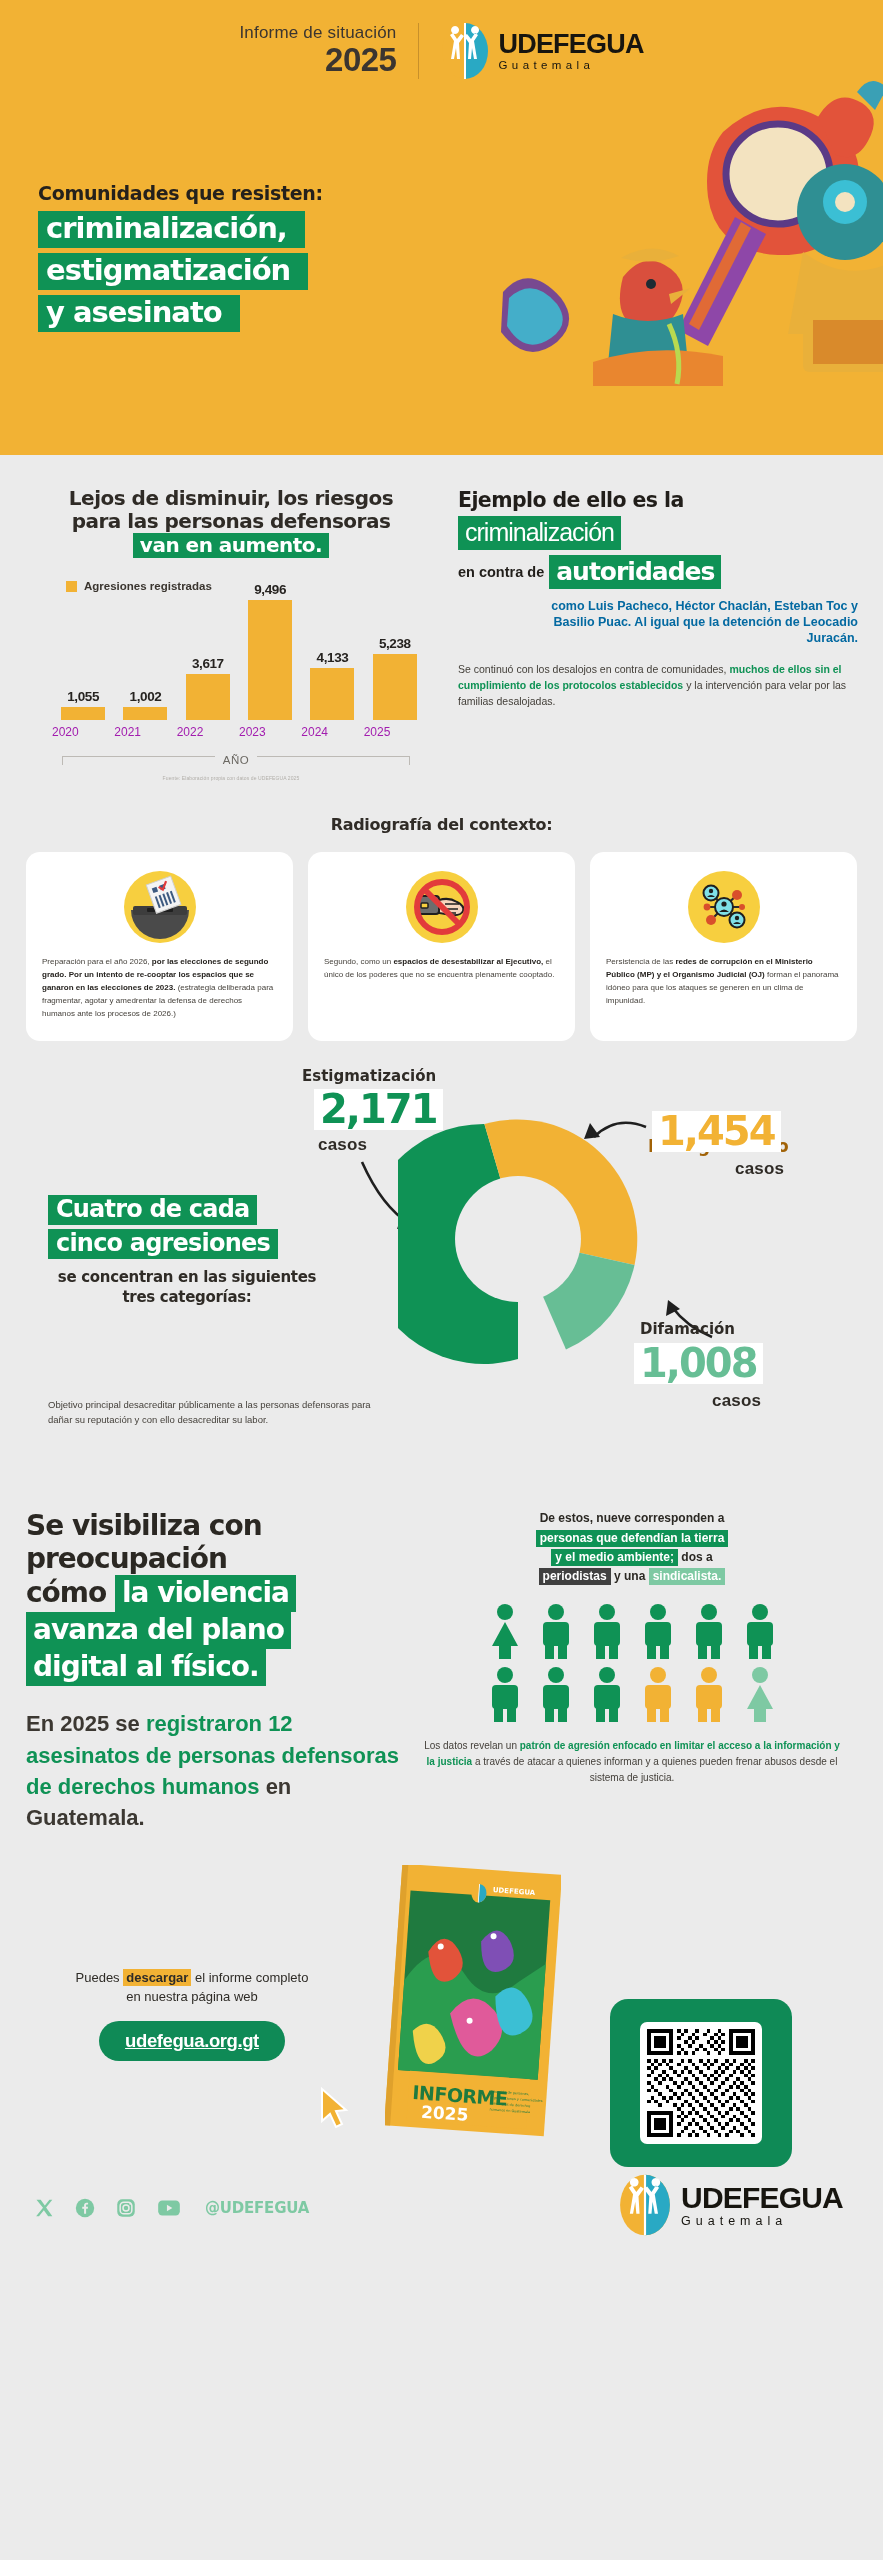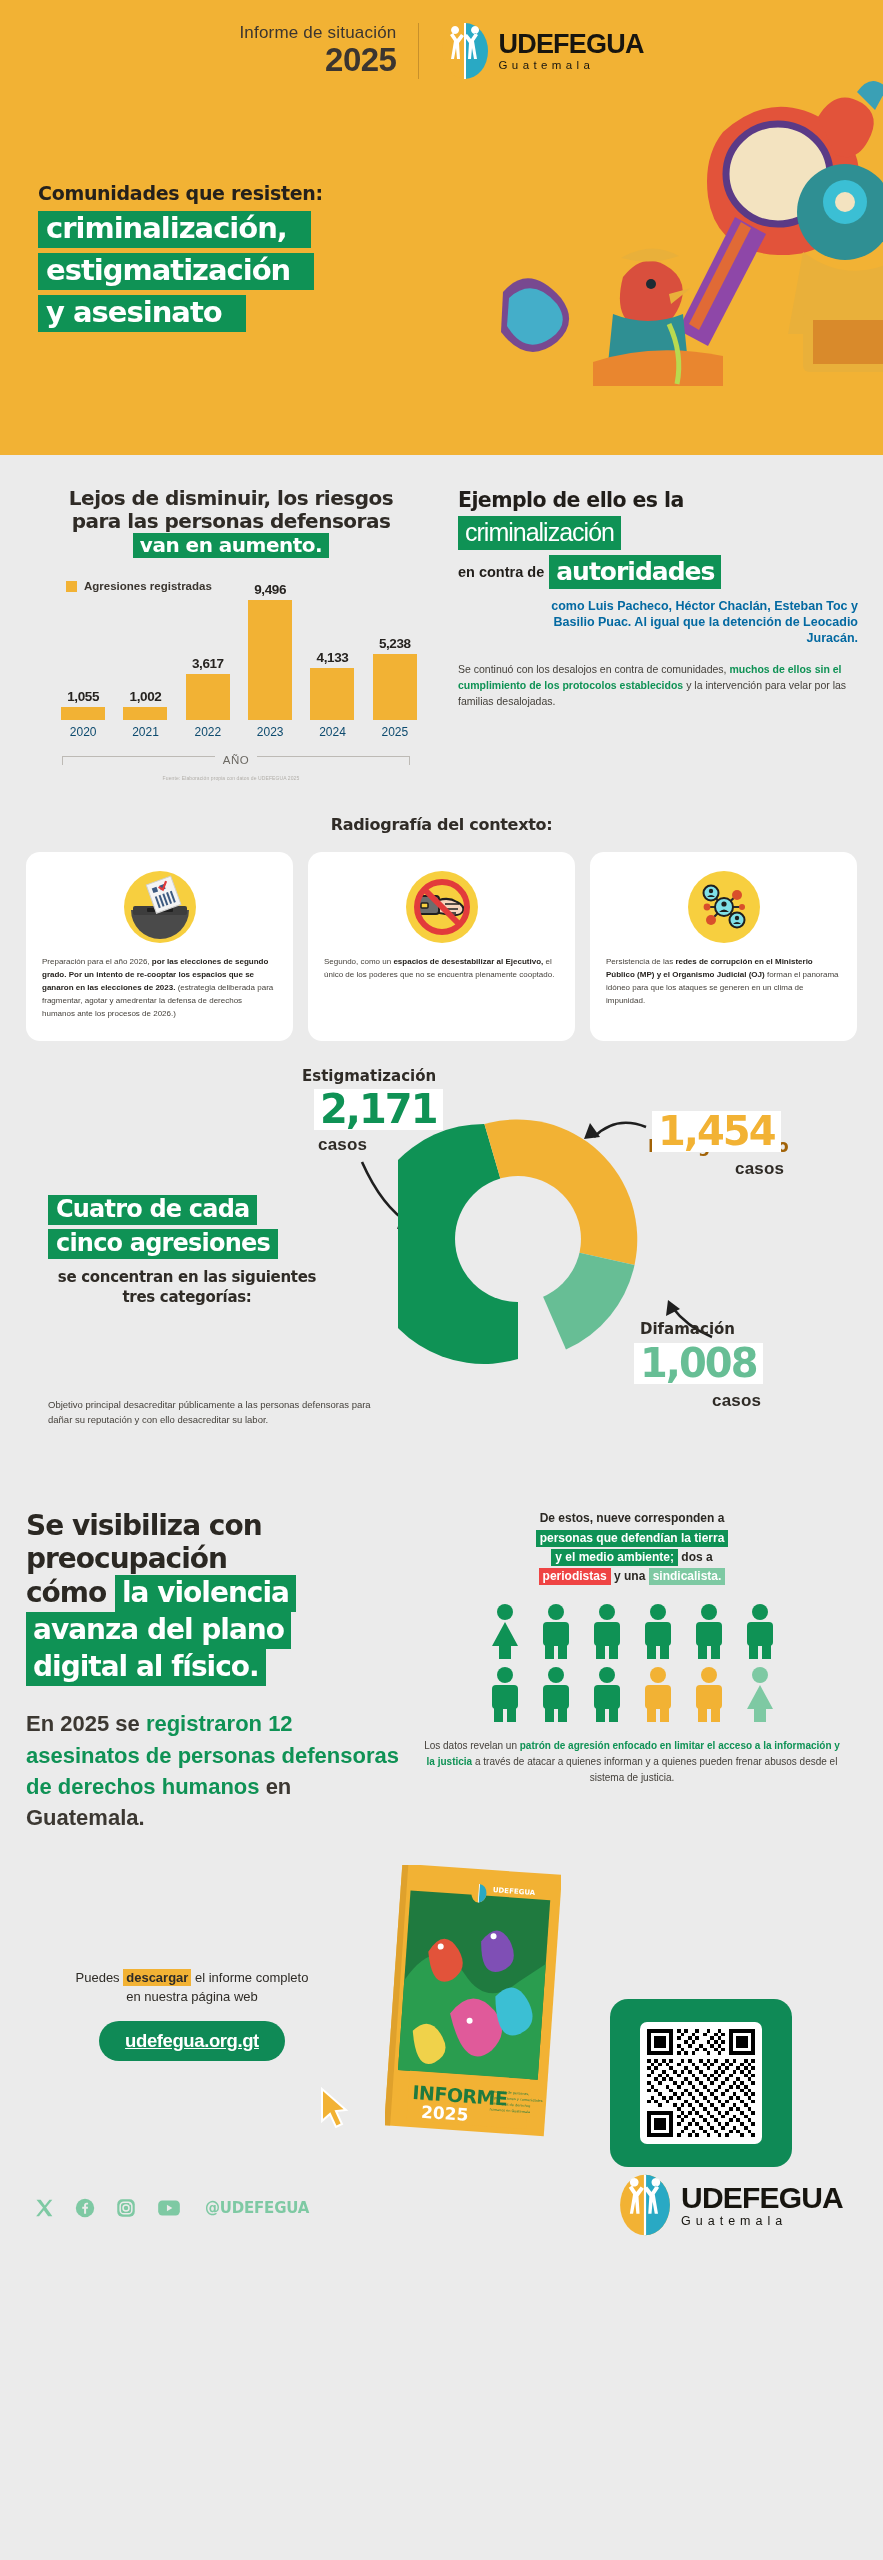--- a/index.html
+++ b/index.html
@@ -59,21 +59,21 @@
     letter-spacing: -0.3px; margin-bottom: 7px;
   }
   .title-line {
     display: table;
     background: #0f9255;
     color: #fff;
     font-family: "DejaVu Sans", sans-serif;
     font-weight: bold;
     font-size: 29px;
     letter-spacing: -1px;
-    padding: 3px 24px 5px 8px;
+    padding: 3px 18px 5px 8px;
     margin-bottom: 5px;
     line-height: 1.0;
   }
 
   .header-art { position: absolute; right: -10px; top: 62px; z-index: 2; }
 
   
   .stats-row { display: flex; padding: 32px 22px 0 22px; }
   .stats-left { width: 418px; }
   .stats-right { width: 418px; padding-left: 18px; padding-top: 2px; }
@@ -102,21 +102,21 @@
 
   .barchart { position: relative; height: 148px; margin: 0 14px 0 30px; }
   .bars { display: flex; align-items: flex-end; height: 120px; gap: 0; }
   .barcell { flex: 1; display: flex; flex-direction: column; align-items: center; justify-content: flex-end; }
   .barval {
     font-size: 13.5px; font-weight: bold; color: #262320;
     margin-bottom: 3px; letter-spacing: -0.4px; white-space: nowrap;
   }
   .bar { width: 44px; background: #f2b234; }
   .xlabels { display: flex; margin-top: 5px; }
-  .xlab { flex: 1; text-align: center; font-size: 12px; color: #0c4a6e; }
+  .xlab { flex: 1; font-size: 12px; color: #a21caf; }
   .axis-title-row {
     display: flex; align-items: center; justify-content: center;
     gap: 8px; margin: 6px 30px 0 40px;
   }
   .axis-brace { flex: 1; height: 9px; border-top: 1px solid #bdbab5; position: relative; }
   .axis-brace.l { border-left: 1px solid #bdbab5; }
   .axis-brace.r { border-right: 1px solid #bdbab5; }
   .axis-title { font-size: 11.5px; color: #6b6862; letter-spacing: .6px; }
   .source-note {
     font-size: 5px; color: #b2afaa; text-align: center;
@@ -238,21 +238,21 @@
   .viol-p {
     margin-top: 22px; font-size: 22px; color: #3c3832;
     font-weight: bold; line-height: 1.42;
   }
 
   .estos-text {
     text-align: center; font-size: 12px; font-weight: bold;
     color: #2b2823; line-height: 1.62;
   }
   .hl-g { background: #0f9255; color: #fff; padding: 1px 4px 2px 4px; }
-  .hl-y { background: #ef4444; color: #fff; padding: 1px 4px 2px 4px; }
+  .hl-y { background: #404040; color: #fff; padding: 1px 4px 2px 4px; }
   .hl-lg { background: #7ec9a3; color: #fff; padding: 1px 4px 2px 4px; }
 
   .people { display: flex; justify-content: center; gap: 7px; margin-top: 16px; }
   .people-col { display: flex; flex-direction: column; gap: 7px; }
   .datos-p {
     margin-top: 16px; text-align: center;
     font-size: 10px; color: #45413b; line-height: 1.62;
   }
 
   

